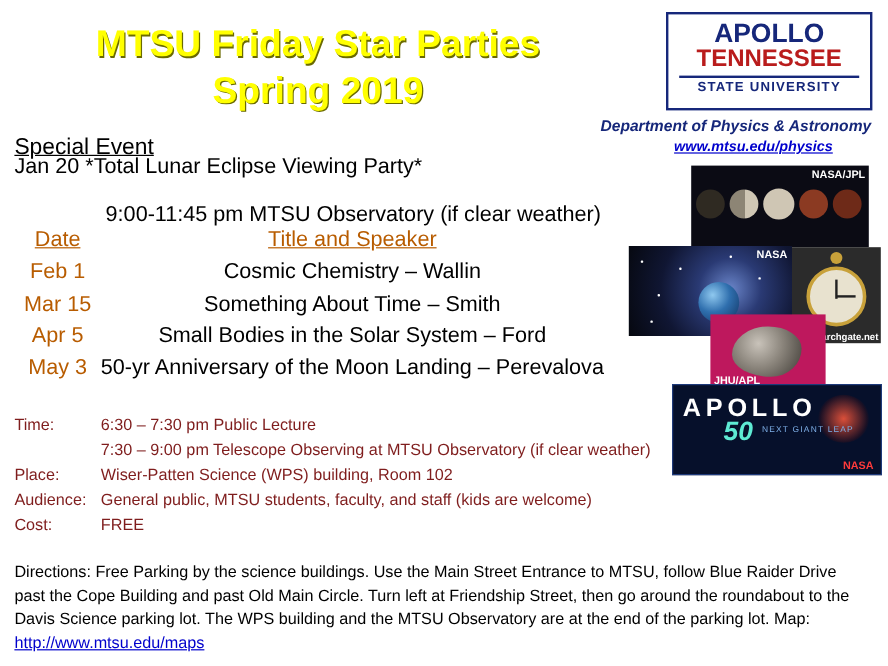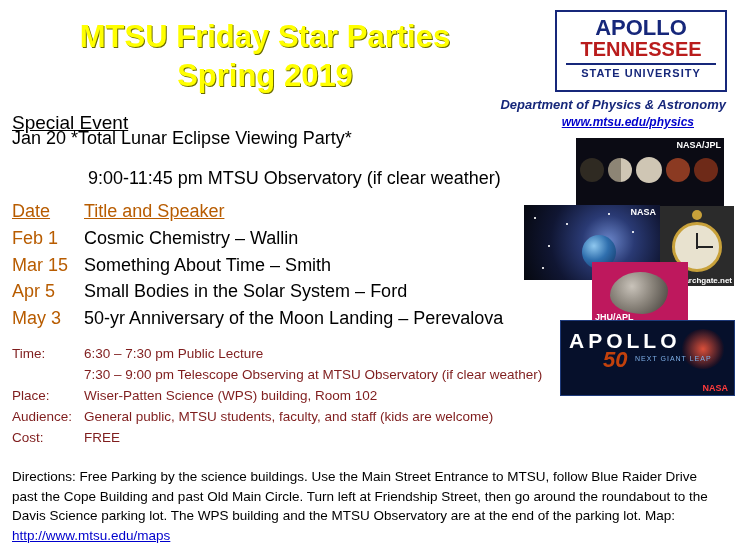--- a/index.html
+++ b/index.html
@@ -113,22 +113,23 @@
     left: 88px;
     top: 168px;
     font-size: 18px;
     color: #000000;
   }
 
   
   .sched {
     position: absolute;
     left: 12px;
-    top: 198px;
+    top: 186px;
     border-collapse: collapse;
+    text-align: center;
   }
   .sched td {
     font-size: 18px;
     color: #000000;
     padding: 1px 0 1px 0;
     vertical-align: top;
     line-height: 1.38;
   }
   .sched td.c1 { width: 72px; }
   .sched tr.header td {
@@ -294,21 +295,21 @@
     color: #ffffff;
     font-size: 21px;
     font-weight: bold;
     letter-spacing: 4px;
     font-family: "Liberation Sans", sans-serif;
   }
   .apollo-50 {
     position: absolute;
     left: 42px;
     top: 26px;
-    color: #c2410c;
+    color: #5eead4;
     font-size: 22px;
     font-weight: bold;
     font-style: italic;
   }
   .apollo-tag {
     position: absolute;
     left: 74px;
     top: 34px;
     color: #7fb0e8;
     font-size: 7px;

